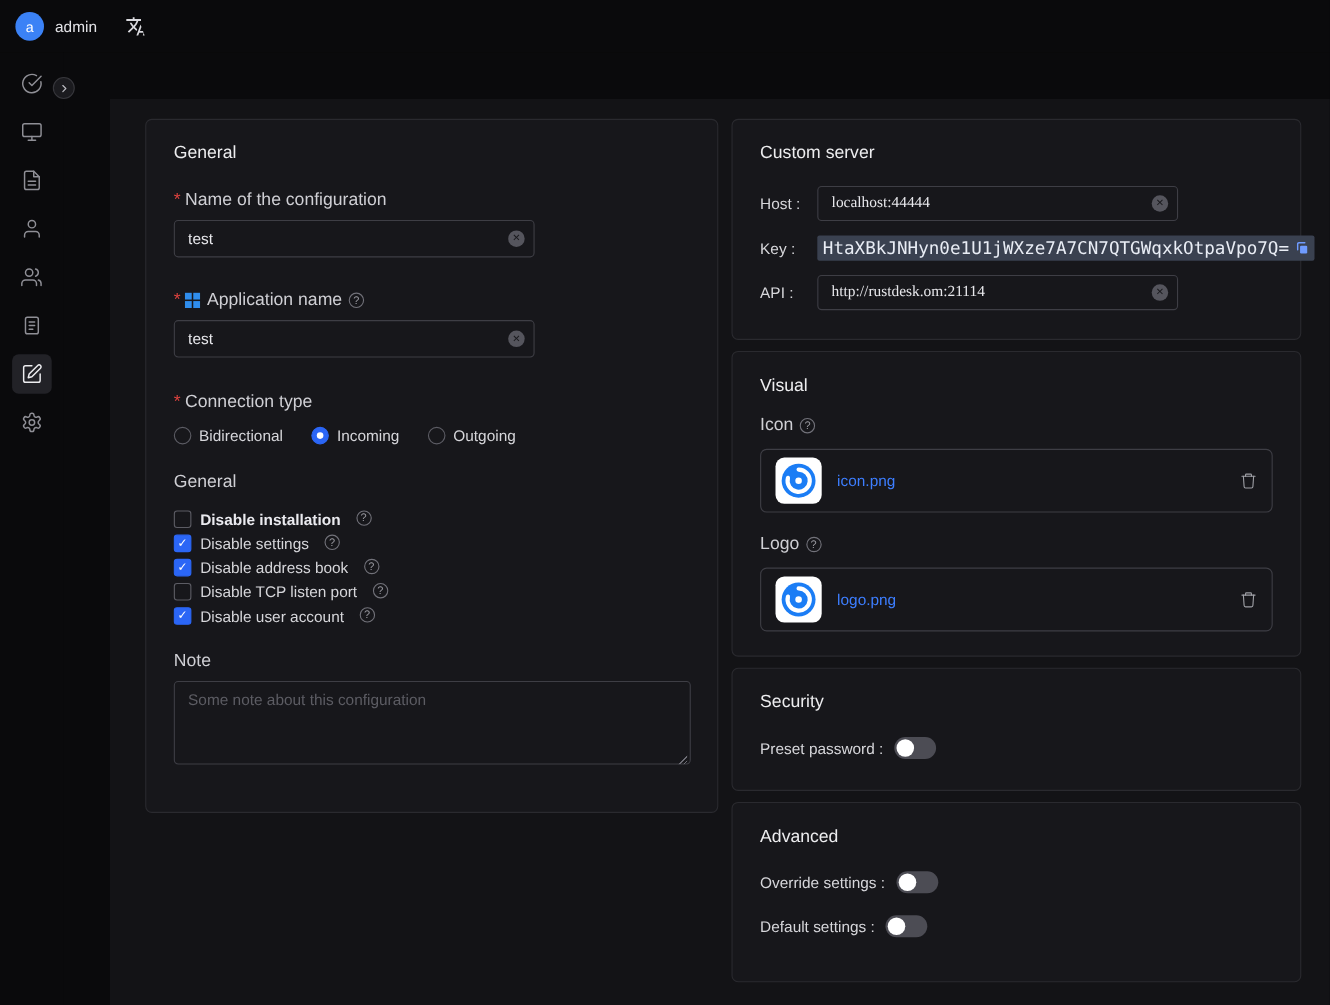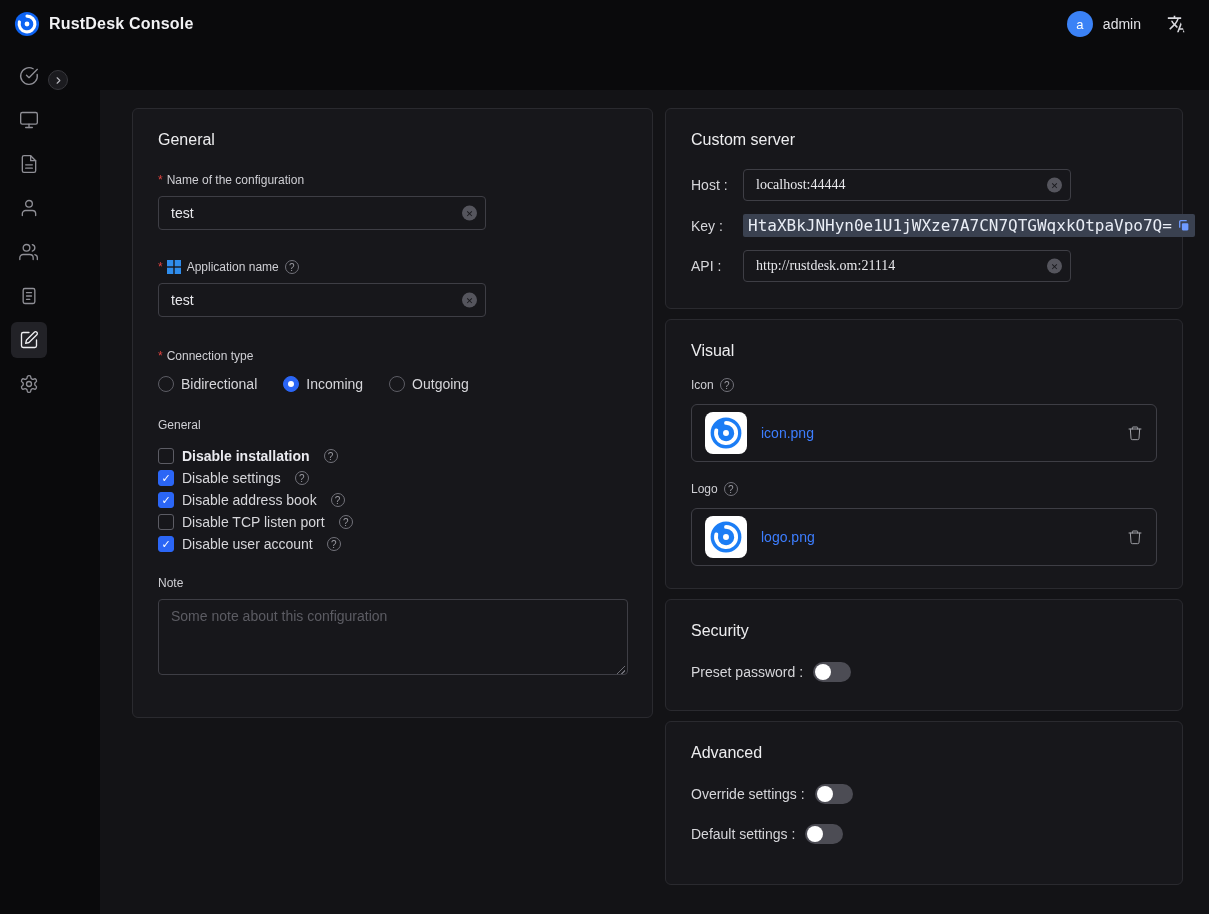--- a/index.html
+++ b/index.html
@@ -59,21 +59,21 @@
   .col-left { width:521px; flex:none; }
   .col-right { flex:1; min-width:0; display:flex; flex-direction:column; gap:10px; }
 
   .card {
     background:#17171b; border:1px solid #2a2a2f; border-radius:6px;
     padding:22px 25px;
   }
   .card-title { font-size:16px; font-weight:500; color:#ededef; }
 
   
-  .field-label { font-size:12px; color:#cfcfd4; display:flex; align-items:center; }
+  .field-label { font-size:16px; color:#cfcfd4; display:flex; align-items:center; }
   .req::before { content:"*"; color:#e0433f; margin-right:4px; }
   .win-icon { margin-right:6px; display:inline-flex; }
 
   .input-wrap { position:relative; display:inline-block; }
   .text-input {
     height:34px; background:transparent; border:1px solid #3e3e45; border-radius:4px;
     color:#e8e8ec; font-size:14px; padding:0 32px 0 12px; outline:none;
     font-family:inherit;
   }
   .w-sm { width:328px; }
@@ -96,21 +96,21 @@
   .radio {
     width:16px; height:16px; border-radius:50%; border:1px solid #5c5c64;
     position:relative; flex:none; background:transparent;
   }
   .radio.checked { border-color:#2b66f6; background:#2b66f6; }
   .radio.checked::after {
     content:""; position:absolute; inset:0; margin:auto; width:6px; height:6px;
     border-radius:50%; background:#fff;
   }
 
-  .check-row { display:flex; align-items:center; gap:8px; margin-bottom:6px; font-size:14px; color:#d6d6da; cursor:pointer; }
+  .check-row { display:flex; align-items:flex-start; gap:8px; margin-bottom:6px; font-size:14px; color:#d6d6da; cursor:pointer; }
   .checkbox {
     width:16px; height:16px; border-radius:3px; border:1px solid #5c5c64;
     display:flex; align-items:center; justify-content:center; flex:none; background:transparent;
   }
   .checkbox.checked { background:#2b66f6; border-color:#2b66f6; }
   .checkbox.checked::before { content:"✓"; color:#fff; font-size:11px; font-weight:700; line-height:1; }
   .check-label.strong { font-weight:700; color:#eaeaef; }
 
   .textarea-wrap { position:relative; display:inline-block; }
   .note-textarea {
@@ -168,28 +168,20 @@
     content:""; position:absolute; left:2px; top:2px; width:16px; height:16px;
     border-radius:50%; background:#fff;
   }
   .mt22 { margin-top:22px; }
   .mt20 { margin-top:20px; }
 </style>
 </head>
 <body>
 
 <header class="topbar">
-  <div class="brand">
-    <svg width="26" height="26" viewBox="0 0 28 28">
-      <circle cx="14" cy="14" r="13" fill="#0d63f3"></circle>
-      <path d="M14 5.5a8.5 8.5 0 1 1-8.2 6.3" fill="none" stroke="#fff" stroke-width="3.4" stroke-linecap="round"></path>
-      <circle cx="14" cy="14" r="2.6" fill="#fff"></circle>
-    </svg>
-    <span class="brand-title">RustDesk Console</span>
-  </div>
   <div class="topbar-right">
     <div class="avatar">
       <span>a</span>
     </div>
     <span class="username">admin</span>
     <span class="lang-btn">
       <svg width="20" height="20" viewBox="0 0 24 24">
         <path fill="#d9d9de" d="M12.87 15.07l-2.54-2.51.03-.03c1.74-1.94 2.98-4.17 3.71-6.53H17V4h-7V2H8v2H1v1.99h11.17C11.5 7.92 10.44 9.75 9 11.35 8.07 10.32 7.3 9.19 6.69 8h-2c.73 1.63 1.73 3.17 2.98 4.56l-5.09 5.02L4 19l5-5 3.11 3.11.76-2.04zM18.5 10h-2L12 22h2l1.12-3h4.75L19 22h2l-4.5-12zm-2.62 7l1.62-4.33L19.12 17h-3.24z"></path>
       </svg>
     </span>

